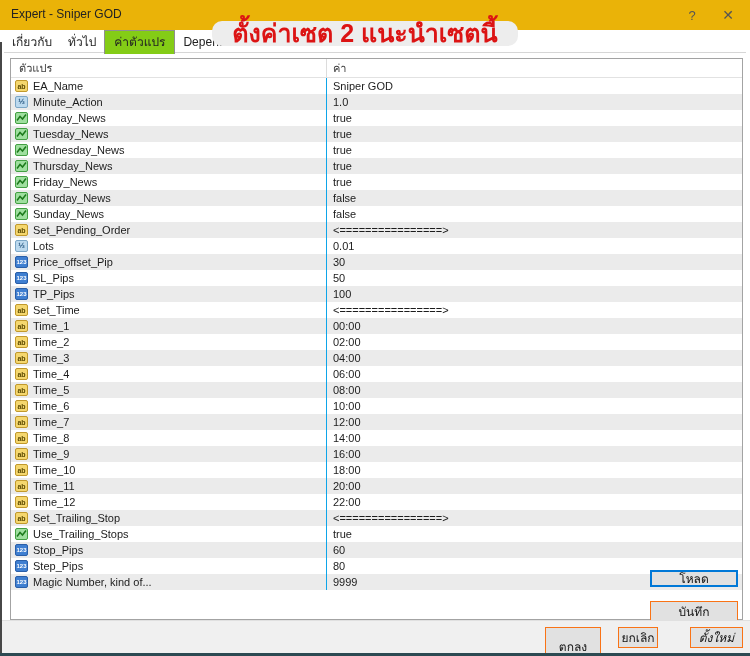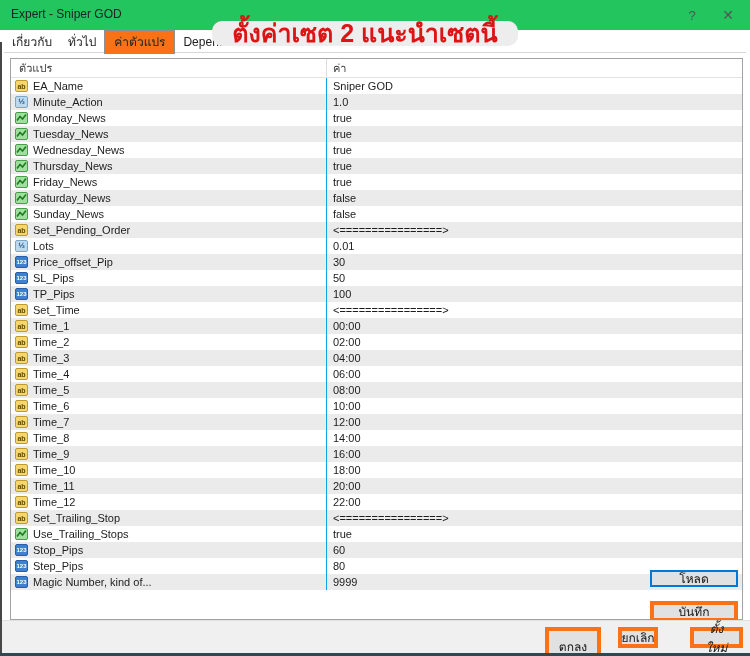--- a/index.html
+++ b/index.html
@@ -8,33 +8,33 @@
     background:#ffffff;
     font-family:"Liberation Sans","DejaVu Sans",sans-serif;
     color:#1c1c1c;
     -webkit-font-smoothing:antialiased;
   }
   .dialog{position:absolute;inset:0;background:#fff;}
   .edge-left{position:absolute;left:0;top:42px;width:2px;height:614px;background:#474747;}
   .edge-bottom{position:absolute;left:0;bottom:0;width:750px;height:3px;background:#2c4a52;}
 
   
-  .titlebar{position:absolute;left:0;top:0;width:750px;height:30px;background:#22c55e;}
+  .titlebar{position:absolute;left:0;top:0;width:750px;height:30px;background:#eab308;}
   .title{position:absolute;left:11px;top:7px;font-size:12px;color:#222;}
   .winbtn{position:absolute;top:4px;width:28px;height:22px;display:flex;align-items:center;justify-content:center;
           font-size:13px;color:#555;cursor:default;}
   .winbtn.help{right:44px;}
   .winbtn.close{right:8px;font-size:14px;}
 
   
   .tabline{position:absolute;left:4px;top:52px;width:742px;height:1px;background:#d6d6d6;}
   .tabs{position:absolute;left:4px;top:31px;height:22px;display:flex;align-items:flex-end;z-index:2;}
   .tab{padding:3px 8px 3px 8px;font-size:12px;color:#222;line-height:15px;white-space:nowrap;}
   .tab.active{
-    background:#f97316;border:1px solid #8f8f8f;border-bottom:none;
+    background:#84cc16;border:1px solid #8f8f8f;border-bottom:none;
     padding:4px 9px 4px 9px;margin-bottom:-1px;position:relative;z-index:3;
   }
 
   
   .annotation{
     position:absolute;left:212px;top:21px;width:306px;height:25px;z-index:5;
     background:#ededed;display:flex;align-items:center;justify-content:center;
     font-size:25px;line-height:25px;font-weight:bold;color:#dc1414;white-space:nowrap;overflow:visible;border-radius:10px;
   }
 
@@ -58,21 +58,21 @@
          display:flex;align-items:center;justify-content:center;
          font-size:7px;font-weight:bold;line-height:1;box-sizing:border-box;}
   .ticon.string{background:#f5d76e;border:1px solid #c1992c;color:#5c4a00;}
   .ticon.double{background:#bcd9ee;border:1px solid #7ba6c6;color:#1c4e79;font-size:8px;}
   .ticon.integer{background:#3f7fd1;border:1px solid #2a5fa8;color:#fff;font-size:6px;letter-spacing:0;}
   .ticon.bool{background:#9fdf9f;border:1px solid #43a043;}
   .ticon.bool svg{display:block;}
 
   
   .btn{
-    position:absolute;background:#e1e1e1;border:4px solid #f97316;
+    position:absolute;background:#e1e1e1;border:1px solid #f97316;
     font-size:12px;color:#111;display:flex;align-items:center;justify-content:center;
     box-sizing:border-box;cursor:default;font-family:inherit;
   }
   .btn.load{left:650px;top:570px;width:88px;height:17px;border:2px solid #0078d7;}
   .btn.save{left:650px;top:601px;width:88px;height:21px;}
   .footer{position:absolute;left:0;top:620px;width:750px;height:33px;background:#f0f0f0;border-top:1px solid #e0e0e0;}
   .btn.ok{left:545px;top:627px;width:56px;height:39px;}
   .btn.cancel{left:618px;top:627px;width:40px;height:21px;}
   .btn.reset{left:690px;top:627px;width:53px;height:21px;font-style:italic;}
 </style>

